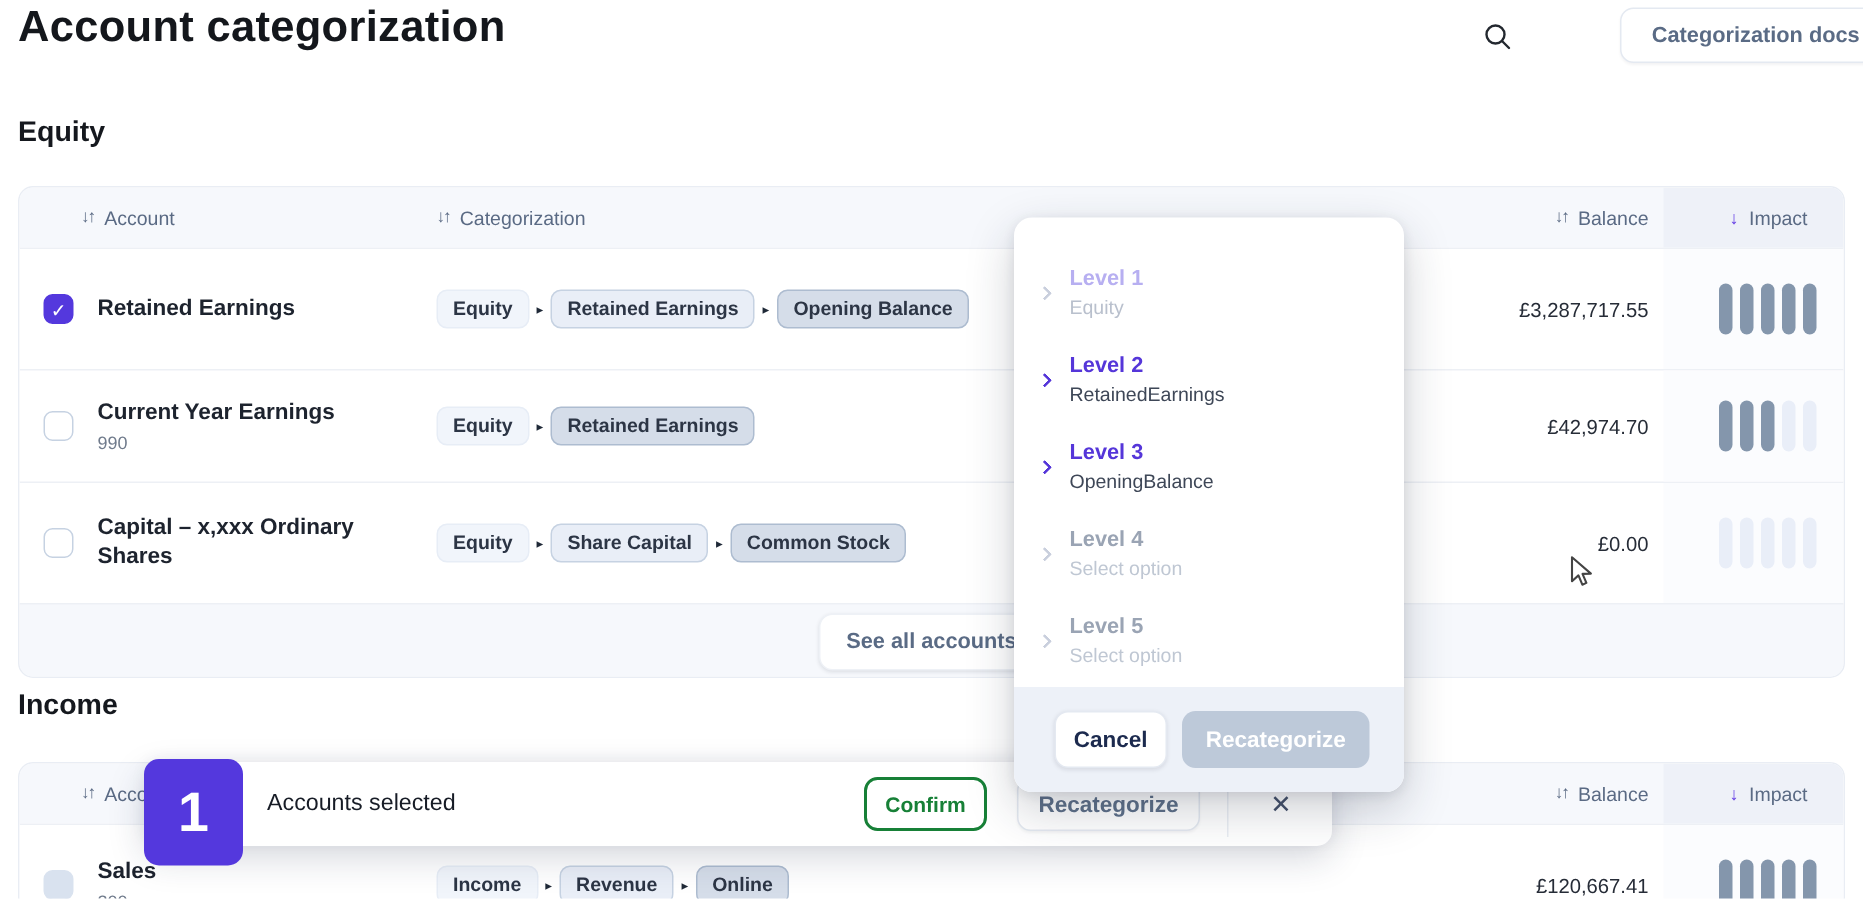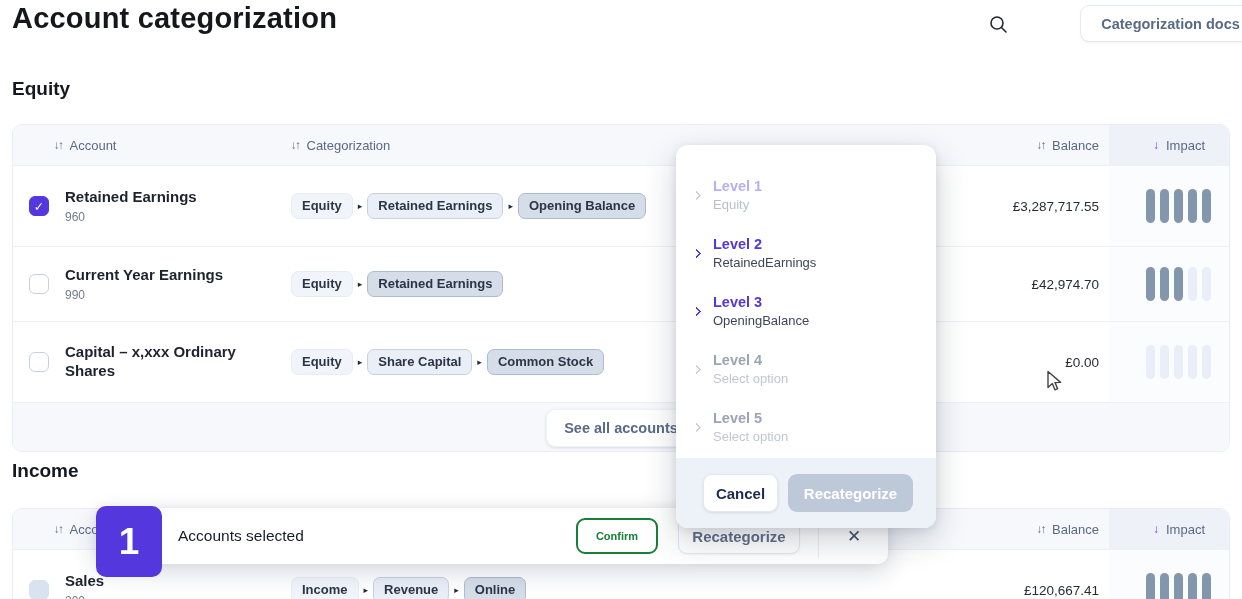--- a/index.html
+++ b/index.html
@@ -98,21 +98,21 @@
   .selbar { position:absolute; left:96px; top:508px; width:792px; height:56px; z-index:40;
     background:#fff; border-radius:10px;
     box-shadow:0 8px 24px rgba(30,40,70,.18), 0 -2px 10px rgba(30,40,70,.06); }
   .sel-badge { position:absolute; left:0; top:-2px; width:66px; height:71px; z-index:2;
     background:#5438dd; border-radius:10px; display:flex; align-items:center; justify-content:center;
     color:#fff; font-size:37px; font-weight:700; }
   .sel-label { position:absolute; left:82px; top:0; height:56px; display:flex; align-items:center;
     font-size:15.5px; color:#171c26; }
   .confirm-btn { position:absolute; left:480px; top:10px; width:82px; height:36px;
     background:#fff; border:2px solid #178037; border-radius:9px; cursor:pointer;
-    font-size:11px; font-weight:700; color:#178037; }
+    font-size:14px; font-weight:700; color:#178037; }
   .recat-btn { position:absolute; left:582px; top:10px; width:122px; height:36px;
     background:#fff; border:1px solid #e3e8f0; border-radius:9px; cursor:pointer;
     box-shadow:0 1px 2px rgba(16,24,40,.05); font-size:15px; font-weight:700; color:#5e7089; }
   .bar-div { position:absolute; left:722px; top:6px; width:1px; height:44px; background:#e9edf3; }
   .close-btn { position:absolute; left:740px; top:12px; width:36px; height:32px;
     display:flex; align-items:center; justify-content:center; background:none; border:none;
     cursor:pointer; font-size:17px; color:#44506a; }
 
   .cursor { position:absolute; left:1046px; top:370px; z-index:100; pointer-events:none; }
 </style>
@@ -164,21 +164,20 @@
     </div>
 
     <div class="trow h80">
       <div class="cell-check">
         <span class="cbx on">
           <span class="ck">✓</span>
         </span>
       </div>
       <div class="cell-acct">
         <div class="acct-name">Retained Earnings</div>
-        <div class="acct-code">960</div>
       </div>
       <div class="cell-cat">
         <span class="chip c1">Equity</span>
         <i class="sep">▸</i>
         <span class="chip cm">Retained Earnings</span>
         <i class="sep">▸</i>
         <span class="chip cl">Opening Balance</span>
       </div>
       <div class="cell-bal">£3,287,717.55</div>
       <div class="cell-imp">

